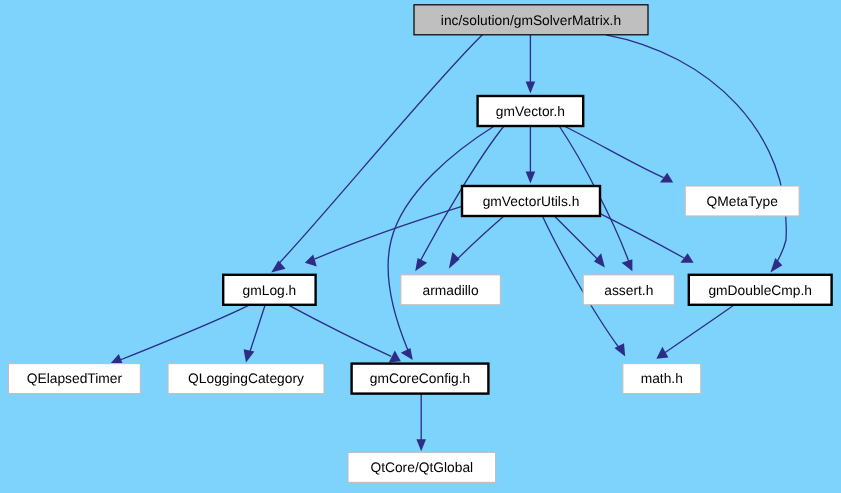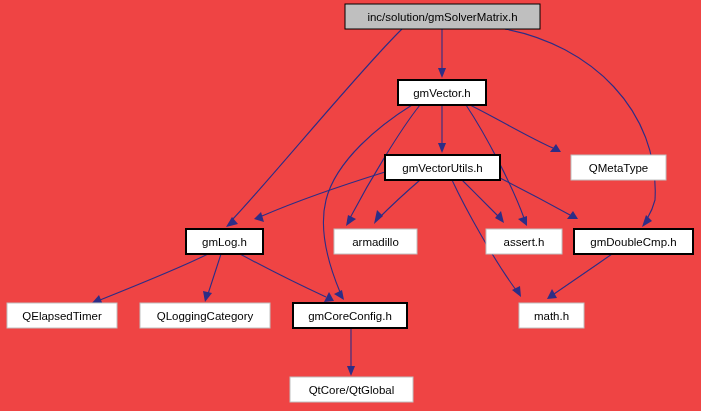--- a/index.html
+++ b/index.html
@@ -1,17 +1,17 @@
 <!DOCTYPE html>
 <html><head>
 <meta charset="utf-8">
 <style>
   html,body{margin:0;padding:0;background:#ffffff;}
   body{width:701px;height:411px;overflow:hidden;font-family:"Liberation Sans",sans-serif;}
-  #graph{position:relative;width:701px;height:411px;background:#ef4444;}
+  #graph{position:relative;width:701px;height:411px;background:#7dd3fc;}
   svg{position:absolute;top:0;left:0;width:701px;height:411px;}
   .node-label{font-family:"Liberation Sans",sans-serif;font-size:11.5px;fill:#000000;
               text-anchor:middle;dominant-baseline:middle;}
   .nbox-root{fill:#bfbfbf;stroke:#000000;stroke-width:1;}
   .nbox-bold{fill:#ffffff;stroke:#000000;stroke-width:2;}
   .nbox-ext{fill:#ffffff;stroke:#c0c0c0;stroke-width:1;}
   .edge{fill:none;stroke:#2d2d86;stroke-width:1.1;}
   .ahead{fill:#2d2d86;stroke:none;}
 </style>
 </head>

